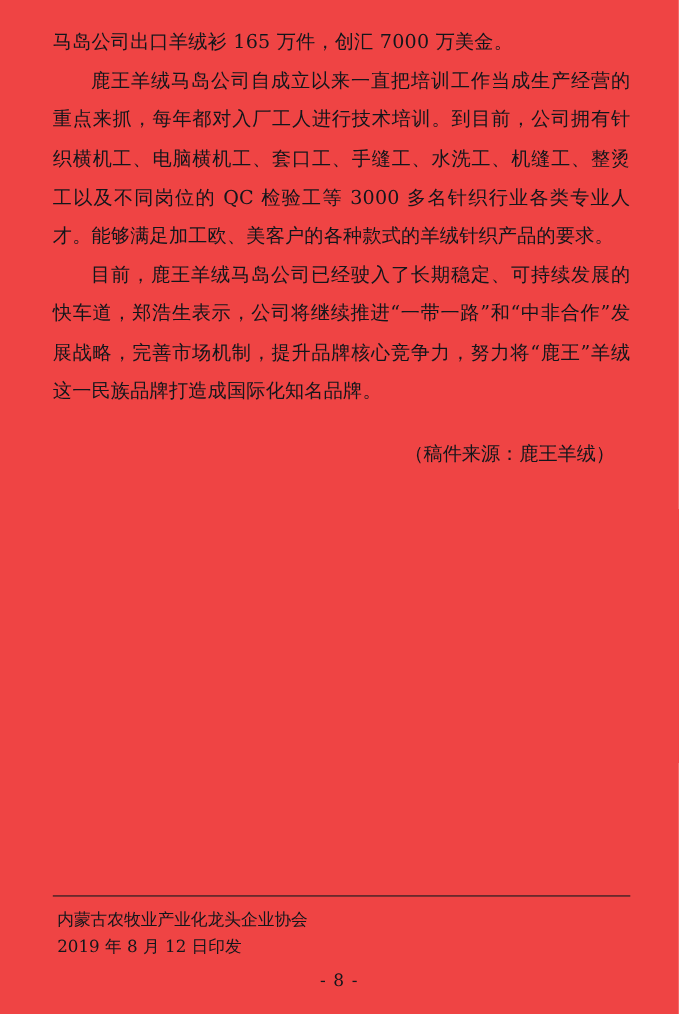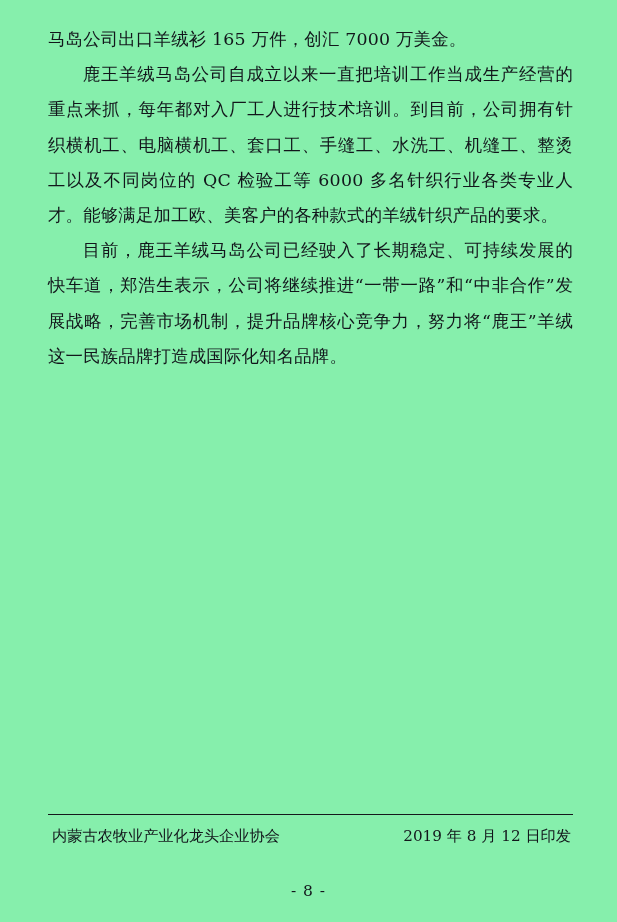--- a/index.html
+++ b/index.html
@@ -13,21 +13,21 @@
     font-family: "DejaVu Serif", "Liberation Serif", serif;
     color: #12161b;
     overflow: hidden;
   }
   .page {
     position: relative;
     width: 617px;
     height: 922px;
     box-sizing: border-box;
     padding: 22px 44px 0 48px;
-    background: #86efac;
+    background: #ef4444;
   }
   .body-text {
     font-size: 17.4px;
     line-height: 35.2px;
     letter-spacing: 0.2px;
     text-align: justify;
     text-justify: inter-character;
   }
   .para {
     margin: 0;
@@ -57,20 +57,21 @@
   .footer {
     position: absolute;
     left: 52px;
     right: 46px;
     top: 824px;
     display: flex;
     justify-content: space-between;
     align-items: baseline;
     font-size: 15.2px;
     line-height: 24px;
+    flex-direction: column;
   }
   .footer-left, .footer-right {
     white-space: nowrap;
   }
   .page-number {
     position: absolute;
     left: 0;
     right: 0;
     top: 882px;
     text-align: center;
@@ -78,24 +79,25 @@
     letter-spacing: 1px;
   }
 </style>
 </head>
 <body>
 
 <div class="page">
 
   <div class="body-text">
     <p class="para noindent">马岛公司出口羊绒衫 165 万件，创汇 7000 万美金。</p>
-    <p class="para">鹿王羊绒马岛公司自成立以来一直把培训工作当成生产经营的重点来抓，每年都对入厂工人进行技术培训。到目前，公司拥有针织横机工、电脑横机工、套口工、手缝工、水洗工、机缝工、整烫工以及不同岗位的 QC 检验工等 6000 多名针织行业各类专业人才。能够满足加工欧、美客户的各种款式的羊绒针织产品的要求。</p>
+    <p class="para">鹿王羊绒马岛公司自成立以来一直把培训工作当成生产经营的重点来抓，每年都对入厂工人进行技术培训。到目前，公司拥有针织横机工、电脑横机工、套口工、手缝工、水洗工、机缝工、整烫工以及不同岗位的 QC 检验工等 3000 多名针织行业各类专业人才。能够满足加工欧、美客户的各种款式的羊绒针织产品的要求。</p>
     <p class="para">目前，鹿王羊绒马岛公司已经驶入了长期稳定、可持续发展的快车道，郑浩生表示，公司将继续推进“一带一路”和“中非合作”发展战略，完善市场机制，提升品牌核心竞争力，努力将“鹿王”羊绒这一民族品牌打造成国际化知名品牌。</p>
   </div>
 
+  <p class="right-note">（稿件来源：鹿王羊绒）</p>
 
   <div class="footer-rule"></div>
 
   <div class="footer">
     <span class="footer-left">内蒙古农牧业产业化龙头企业协会</span>
     <span class="footer-right">2019 年 8 月 12 日印发</span>
   </div>
 
   <div class="page-number">- 8 -</div>
 

